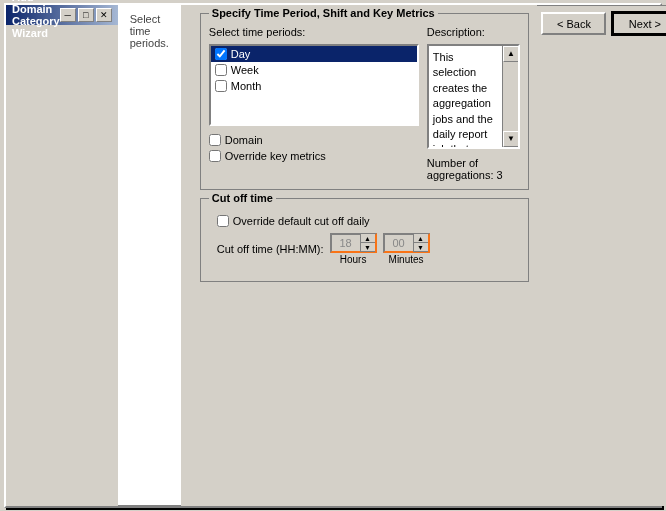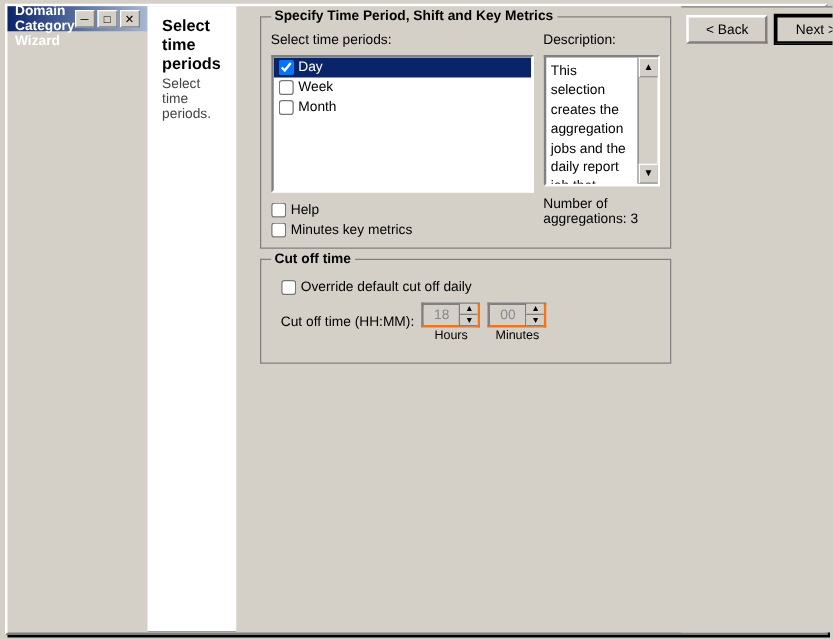--- a/index.html
+++ b/index.html
@@ -140,21 +140,21 @@
       margin-bottom: 2px;
     }
 
     .listbox {
       border: 2px inset #808080;
       border-top: 2px solid #808080;
       border-left: 2px solid #808080;
       border-bottom: 2px solid #ffffff;
       border-right: 2px solid #ffffff;
       background: white;
-      height: 110px;
+      height: 82px;
       overflow: hidden;
     }
 
     .list-item {
       display: flex;
       align-items: center;
       padding: 2px 4px;
       cursor: pointer;
       gap: 4px;
       font-size: 11px;
@@ -358,21 +358,20 @@
   <div class="title-bar">
     <span class="title-bar-text">Add Domain Category Wizard</span>
     <div class="title-bar-buttons">
       <div class="title-bar-btn">─</div>
       <div class="title-bar-btn">□</div>
       <div class="title-bar-btn">✕</div>
     </div>
   </div>
 
   <div class="header-area">
-    <div class="header-title">Select time periods</div>
     <div class="header-subtitle">Select time periods.</div>
   </div>
 
   <div class="content-area">
 
     <div class="group-box">
       <span class="group-box-legend">Specify Time Period, Shift and Key Metrics</span>
       <div class="specify-section">
         <div class="specify-inner">
 
@@ -388,25 +387,25 @@
                 <span>Week</span>
               </div>
               <div class="list-item">
                 <input type="checkbox" style="">
                 <span>Month</span>
               </div>
             </div>
             <div class="bottom-checkboxes">
               <div class="checkbox-row">
                 <input type="checkbox" style="">
-                <span>Help</span>
+                <span>Domain</span>
               </div>
               <div class="checkbox-row">
                 <input type="checkbox" style="">
-                <span>Minutes key metrics</span>
+                <span>Override key metrics</span>
               </div>
             </div>
           </div>
 
           <div class="right-panel">
             <div class="section-label">Description:</div>
             <div class="desc-box">
               <div class="desc-text">This selection creates the aggregation jobs and the daily report job that generates reports about the daily data. These jobs are based on the domain categories that you selected on the previous page. If you check the Shift option, additional aggregations are created and additional reports are included in the daily report jobs.</div>
               <div class="desc-scrollbar">
                 <div class="scrollbar-arrow">▲</div>

